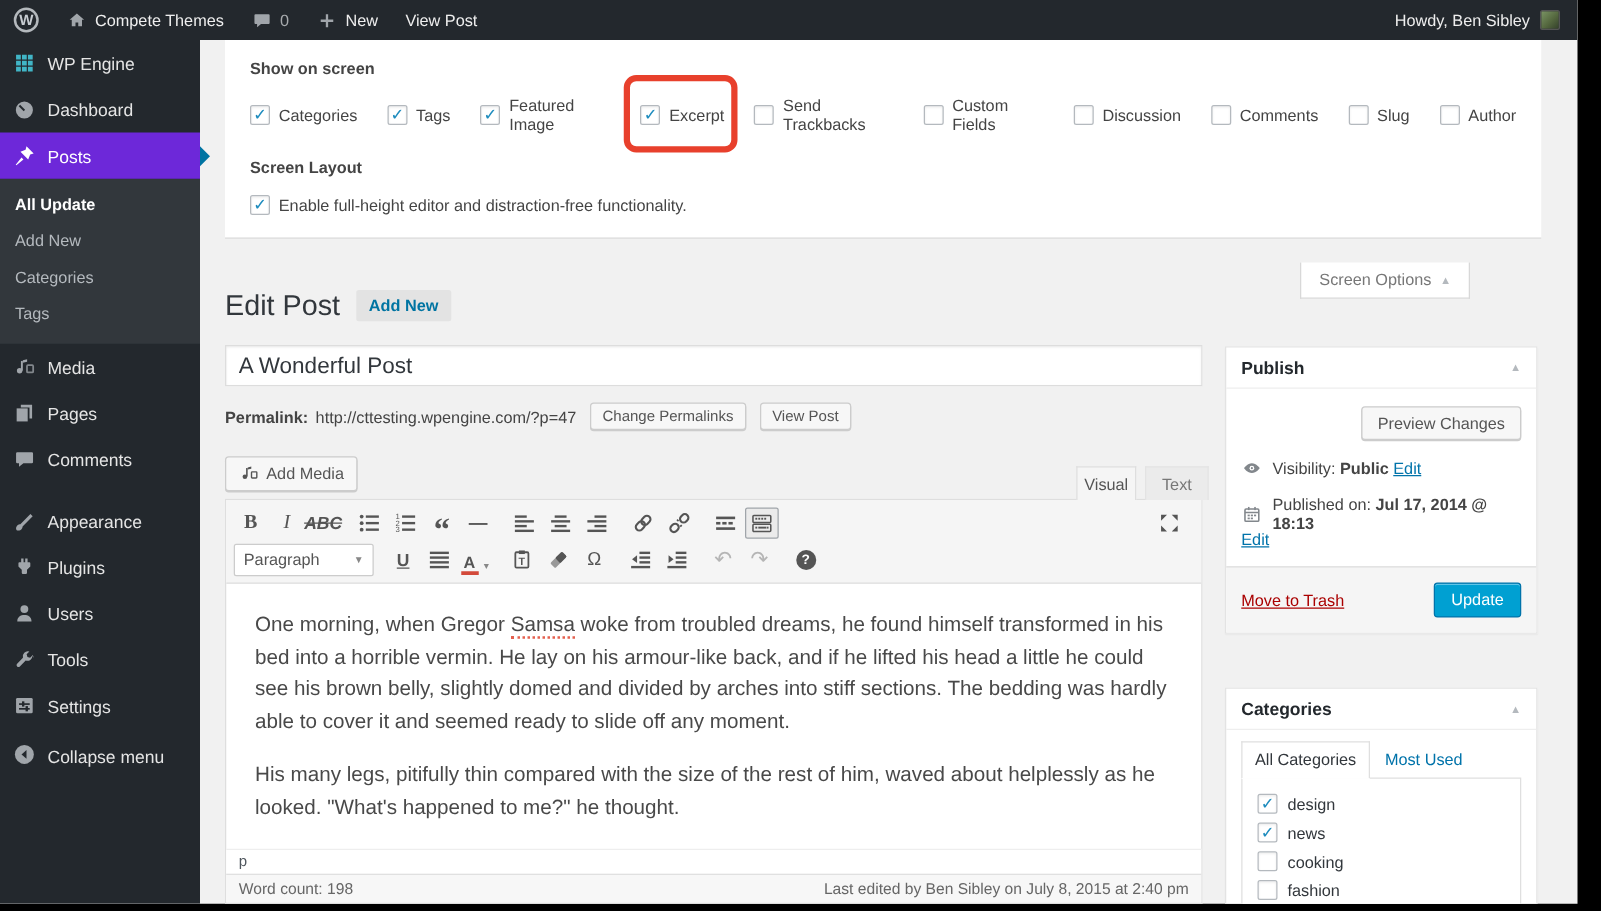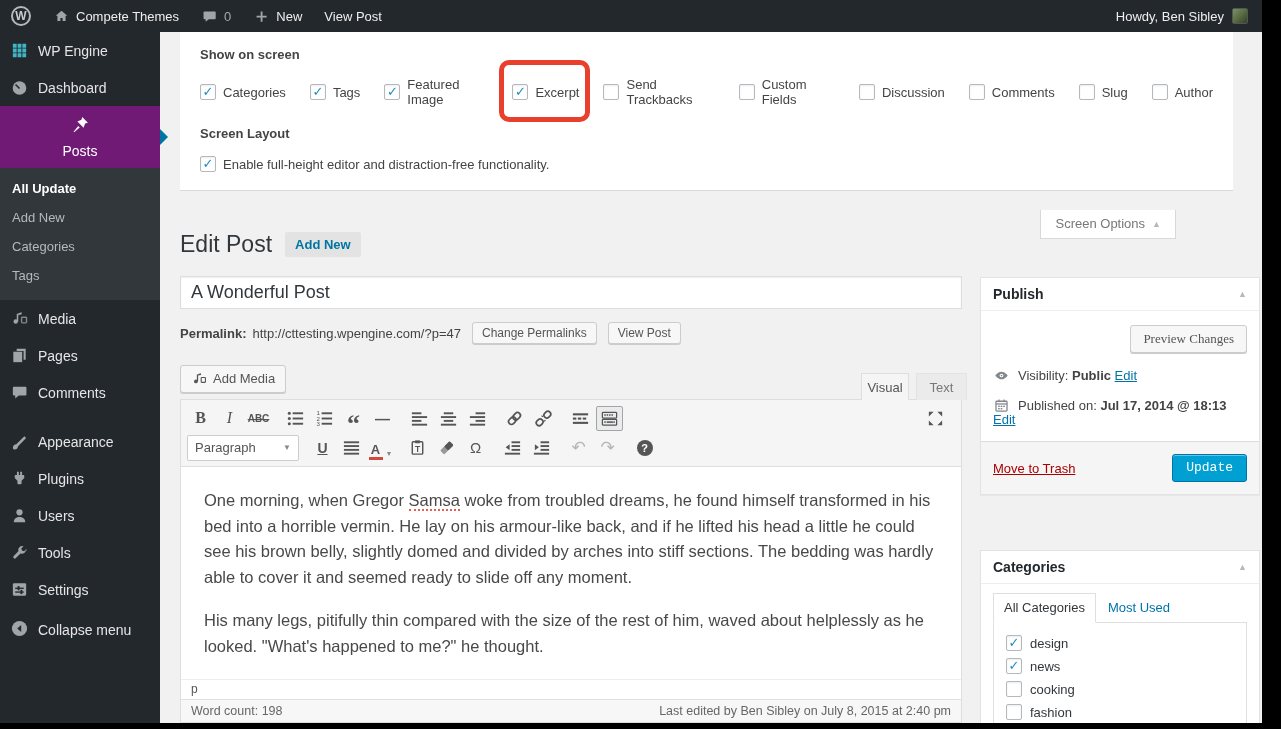--- a/index.html
+++ b/index.html
@@ -18,21 +18,21 @@
   .ab-count { color:#a7aaad; }
   .ab-right { margin-left:auto; display:flex; align-items:center; gap:8px; padding-right:14px;text-align:right; }
   .avatar { width:16px; height:16px; border-radius:2px;
             background:linear-gradient(135deg,#7a9464 0%,#55683f 55%,#33402a 100%); border:1px solid #555; }
 
   
   .sidebar { position:absolute; left:0; top:32px; width:160px; bottom:0; background:#23282d; z-index:40; }
   .mi { display:flex; align-items:center; gap:9px; padding:9px 10px; color:#e5e5e5; font-size:14px; cursor:pointer; position:relative; }
   .mi svg { width:19px; height:19px; fill:#a0a5aa; flex:none; }
   .mi.teal svg { fill:#41b5c6; }
-  .mi.active { background:#701a75; color:#fff; font-weight:400;flex-direction:column; }
+  .mi.active { background:#6d28d9; color:#fff; font-weight:400; }
   .mi.active svg { fill:#fff; }
   .mi.active .flyout { position:absolute; right:-8px; top:50%; margin-top:-8px; width:0; height:0;
         border:8px solid transparent; border-left:8px solid #0074a2; border-right:0; }
   .submenu { background:#32373c; padding:6px 0 10px; }
   .smi { display:block; padding:7px 12px; font-size:13px; color:#b4b9be; cursor:pointer; }
   .smi.current { color:#fff; font-weight:bold; }
   .side-gap { height:12px; }
   .collapse-item { margin-top:2px; color:#e5e5e5;align-items:flex-end; }
 
   
@@ -92,21 +92,21 @@
   .toolbar { background:#f5f5f5; border-bottom:1px solid #dedede; padding:3px 6px 4px; flex:none; }
   .tb-row { display:flex; align-items:center; height:30px; gap:2px; }
   .tb-row.second { height:29px; }
   .tb-btn { width:27px; height:25px; display:flex; align-items:center; justify-content:center;
             border-radius:2px; cursor:pointer; color:#555; flex:none; }
   .tb-btn svg { width:19px; height:19px; }
   .tb-btn.pressed { border:1px solid #a0a5aa; background:#ebebeb; }
   .tb-glyph { font-size:15px; color:#555; }
   .tb-b { font-family:"Liberation Serif","DejaVu Serif",serif; font-weight:bold; font-size:16px; }
   .tb-i { font-family:"Liberation Serif","DejaVu Serif",serif; font-style:italic; font-size:16px; }
-  .tb-abc { font-size:10px; font-weight:bold; text-decoration:line-through; letter-spacing:0; }
+  .tb-abc { font-size:14px; font-weight:bold; text-decoration:line-through; letter-spacing:0;font-style:italic; }
   .tb-quote { font-family:"Liberation Serif","DejaVu Serif",serif; font-size:26px; font-weight:bold; line-height:10px; padding-top:12px; }
   .tb-hr { font-weight:bold; }
   .tb-muted { color:#b5b5b5; font-size:17px; }
   .tb-help { width:16px; height:16px; background:#555; color:#fff; border-radius:50%; font-size:11px;
              font-weight:bold; display:flex; align-items:center; justify-content:center; }
   .tb-spacer { width:6px; flex:none; }
   .fullscreen-btn { margin-left:auto; margin-right:6px; }
   .para-select { width:112px; height:26px; background:#fff; border:1px solid #ccc; border-radius:2px;
                  display:flex; align-items:center; font-size:13px; color:#555; padding:0 7px; margin-right:8px; cursor:pointer; }
   .para-select .chev { margin-left:auto; font-size:8px; color:#888; }
@@ -119,37 +119,37 @@
 
   .ed-content { flex:1 1 auto; overflow:hidden; padding:13px 23px 0; font-size:16.5px; line-height:25.5px; color:#494949; }
   .ed-content p { margin:8px 0 18px; }
   .spellcheck { border-bottom:2px dotted #e4604f; }
 
   .ed-path { flex:none; background:#fff; border-top:1px solid #eee; padding:2px 10px 3px; font-size:12px; color:#50575e; }
   .ed-status { flex:none; background:#f7f7f7; border-top:1px solid #e0e0e0; padding:4px 10px; font-size:12.5px;
                color:#666; display:flex; justify-content:space-between; align-items:flex-start; }
 
   
-  .side-box { position:absolute; left:820px; width:280px; background:#fff; border:1px solid #e3e3e3;
+  .side-box { position:absolute; left:820px; width:250px; background:#fff; border:1px solid #e3e3e3;
               box-shadow:0 1px 1px rgba(0,0,0,.04); }
   .box-head { display:flex; align-items:center; justify-content:space-between; padding:8px 12px;
               border-bottom:1px solid #eee; font-size:14px; font-weight:bold; color:#23282d; cursor:pointer; }
   .publish-box { top:245px; }
   .pub-body { padding:6px 12px 4px; font-size:13px; color:#444; }
   .preview-row { text-align:right; margin:8px 0 14px; }
   .pub-row { display:flex; align-items:center; gap:8px; margin:0 0 13px; }
   .pub-row svg { width:17px; height:17px; flex:none; }
   .pub-bold { font-weight:bold; }
   a.wp-link { color:#0073aa; text-decoration:underline; cursor:pointer; }
   .pub-edit-line { margin:-6px 0 10px; }
   .pub-foot { display:flex; align-items:center; justify-content:space-between; background:#f5f5f5;
               border-top:1px solid #ddd; padding:12px; }
   .trash-link { color:#a00; font-size:13px; text-decoration:underline; cursor:pointer; }
   .btn-primary { background:#00a0d2; border:1px solid #0073aa; border-radius:3px; color:#fff; font-size:13px;
-                 padding:5px 13px 6px; cursor:pointer; box-shadow:inset 0 1px 0 rgba(160,220,245,.6); font-family:Liberation Mono, monospace; }
+                 padding:5px 13px 6px; cursor:pointer; box-shadow:inset 0 1px 0 rgba(160,220,245,.6); font-family:Liberation Sans, sans-serif; }
 
   .cats-box { top:518px; height:240px; }
   .cats-body { padding:9px 12px 12px; font-size:13px; }
   .cat-tabs { display:flex; align-items:flex-end; position:relative; z-index:2; }
   .cat-tab-active { background:#fff; border:1px solid #dfdfdf; border-bottom:1px solid #fff; padding:6px 10px 7px;
                     color:#32373c; margin-bottom:-1px; cursor:pointer; }
   .cat-tab-link { color:#0073aa; padding:6px 12px 7px; cursor:pointer; }
   .cat-panel { border:1px solid #dfdfdf; padding:12px 8px 10px 12px; background:#fff; min-height:130px; }
   .cat-item { display:flex; align-items:center; gap:8px; margin-bottom:7px; font-size:13px; color:#32373c; cursor:pointer; }
 
@@ -579,21 +579,21 @@
       </div>
     </div>
 
     <div class="side-box publish-box">
       <div class="box-head">
         <span>Publish</span>
         <span class="tri-up">▲</span>
       </div>
       <div class="pub-body">
         <div class="preview-row">
-          <button class="btn-sec" style="font-size:13px;padding:5px 12px;font-family:Liberation Serif, serif;">Preview Changes</button>
+          <button class="btn-sec" style="font-size:13px;padding:5px 12px;">Preview Changes</button>
         </div>
         <div class="pub-row">
           <svg viewBox="0 0 20 20">
                 <path d="M10 5.5c4.3 0 7.3 4.5 7.3 4.5s-3 4.5-7.3 4.5S2.7 10 2.7 10 5.7 5.5 10 5.5z" fill="#82878c"></path>
                 <circle cx="10" cy="10" r="2.2" fill="#fff"></circle>
                 <circle cx="10" cy="10" r="1" fill="#82878c"></circle>
               </svg>
           <span><span>Visibility:</span> <span class="pub-bold">Public</span> <a class="wp-link">Edit</a></span>
         </div>
         <div class="pub-row" style="margin-bottom:4px;">

